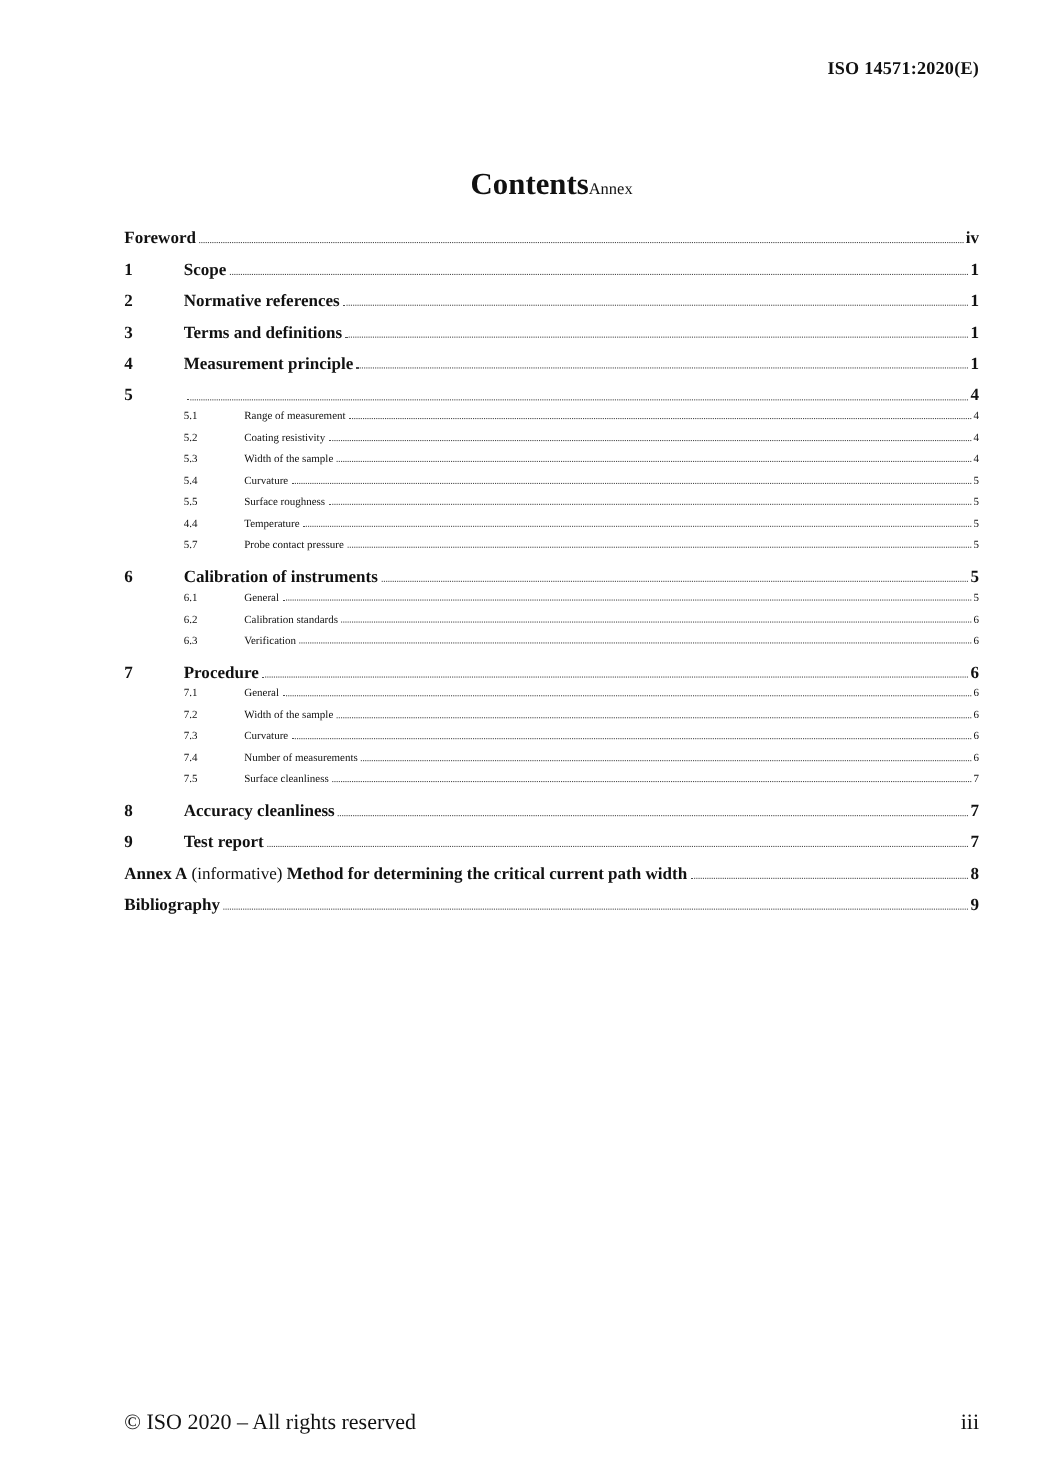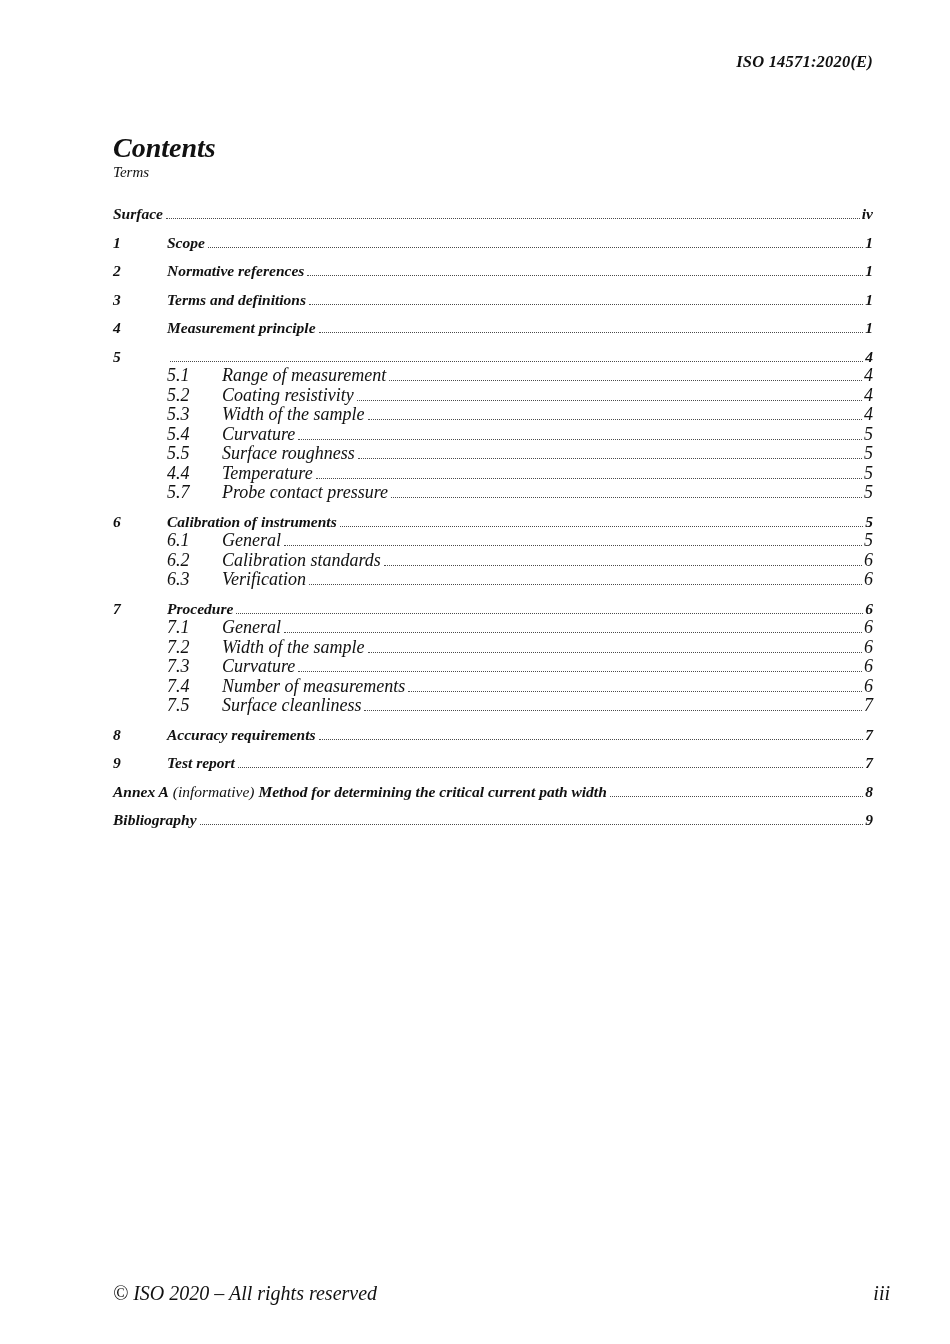--- a/index.html
+++ b/index.html
@@ -11,56 +11,54 @@
     width: 950px;
     height: 1344px;
     position: relative;
     font-family: "Liberation Serif", "DejaVu Serif", serif;
     color: #111111;
     overflow: hidden;
   }
   .page {
     position: absolute;
     inset: 0;
-    padding: 0 77px 0 113px;
+    padding: 0 60px 0 113px;
     box-sizing: border-box;
-    font-style: italic;
   }
   .doc-header {
     margin-top: 52px;
     text-align: right;
     font-size: 16.5px;
     font-weight: 700;
     line-height: 20px;
     letter-spacing: 0.2px;
   }
   .toc-header {
-    margin-top: 60px;
+    margin-top: 80px;
     display: flex;
     justify-content: center;
     align-items: baseline;
-    flex-direction: column;
   }
   .toc-title {
     font-size: 28px;
     font-weight: 700;
     line-height: 32px;
   }
   .page-label {
     font-size: 15px;
     font-weight: 400;
   }
   .toc-list {
     margin-top: 23px;
   }
   .toc-row {
     display: flex;
     align-items: baseline;
     line-height: 19.5px;
-    font-size: 18px;
+    font-size: 10px;
     cursor: pointer;
   }
   .toc-row.front, .toc-row.section, .toc-row.annex {
     margin-top: 9px;
     font-size: 15.5px;
     font-weight: 700;
   }
   .toc-row:first-child {
     margin-top: 0;
   }
@@ -109,26 +107,26 @@
 </style>
 </head>
 <body>
 
 <div class="page">
 
   <div class="doc-header">ISO 14571:2020(E)</div>
 
   <div class="toc-header">
     <div class="toc-title">Contents</div>
-    <div class="page-label">Terms</div>
+    <div class="page-label">Annex</div>
   </div>
 
   <div class="toc-list">
       <div class="toc-row front">
-        <span class="col-label">Surface</span>
+        <span class="col-label">Foreword</span>
         <span class="leader"></span>
         <span class="col-page">iv</span>
       </div>
       <div class="toc-row section">
         <span class="col-num">1</span>
         <span class="col-label">Scope</span>
         <span class="leader"></span>
         <span class="col-page">1</span>
       </div>
       <div class="toc-row section">
@@ -251,21 +249,21 @@
         <span class="col-page">6</span>
       </div>
       <div class="toc-row sub">
         <span class="col-num">7.5</span>
         <span class="col-label">Surface cleanliness</span>
         <span class="leader"></span>
         <span class="col-page">7</span>
       </div>
       <div class="toc-row section">
         <span class="col-num">8</span>
-        <span class="col-label">Accuracy requirements</span>
+        <span class="col-label">Accuracy cleanliness</span>
         <span class="leader"></span>
         <span class="col-page">7</span>
       </div>
       <div class="toc-row section">
         <span class="col-num">9</span>
         <span class="col-label">Test report</span>
         <span class="leader"></span>
         <span class="col-page">7</span>
       </div>
       <div class="toc-row annex">

